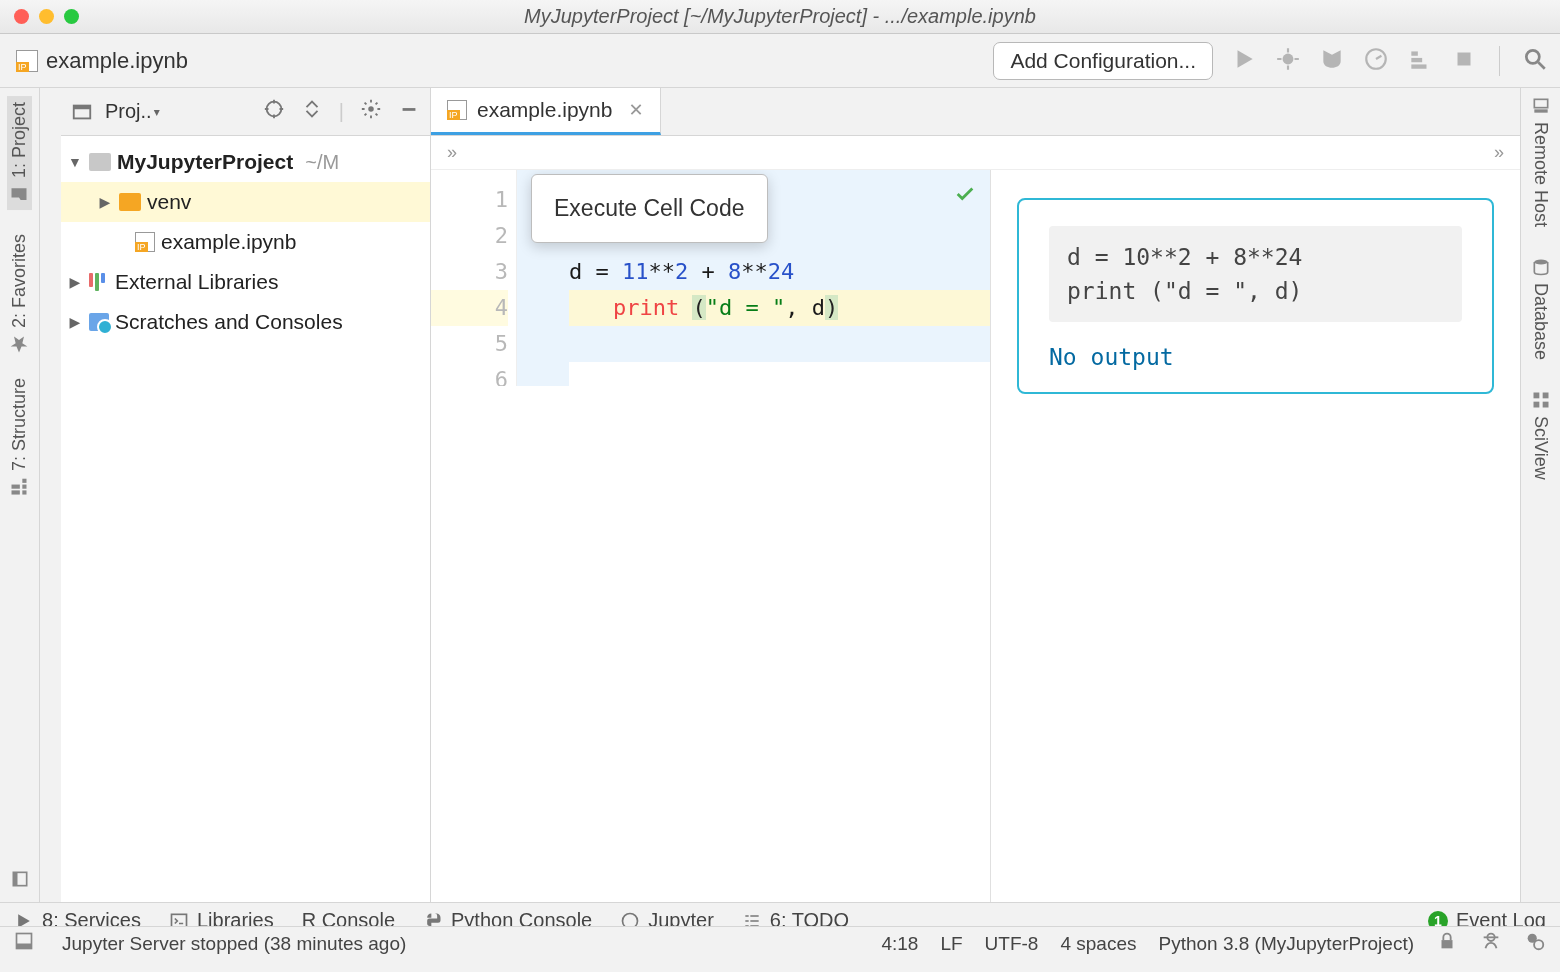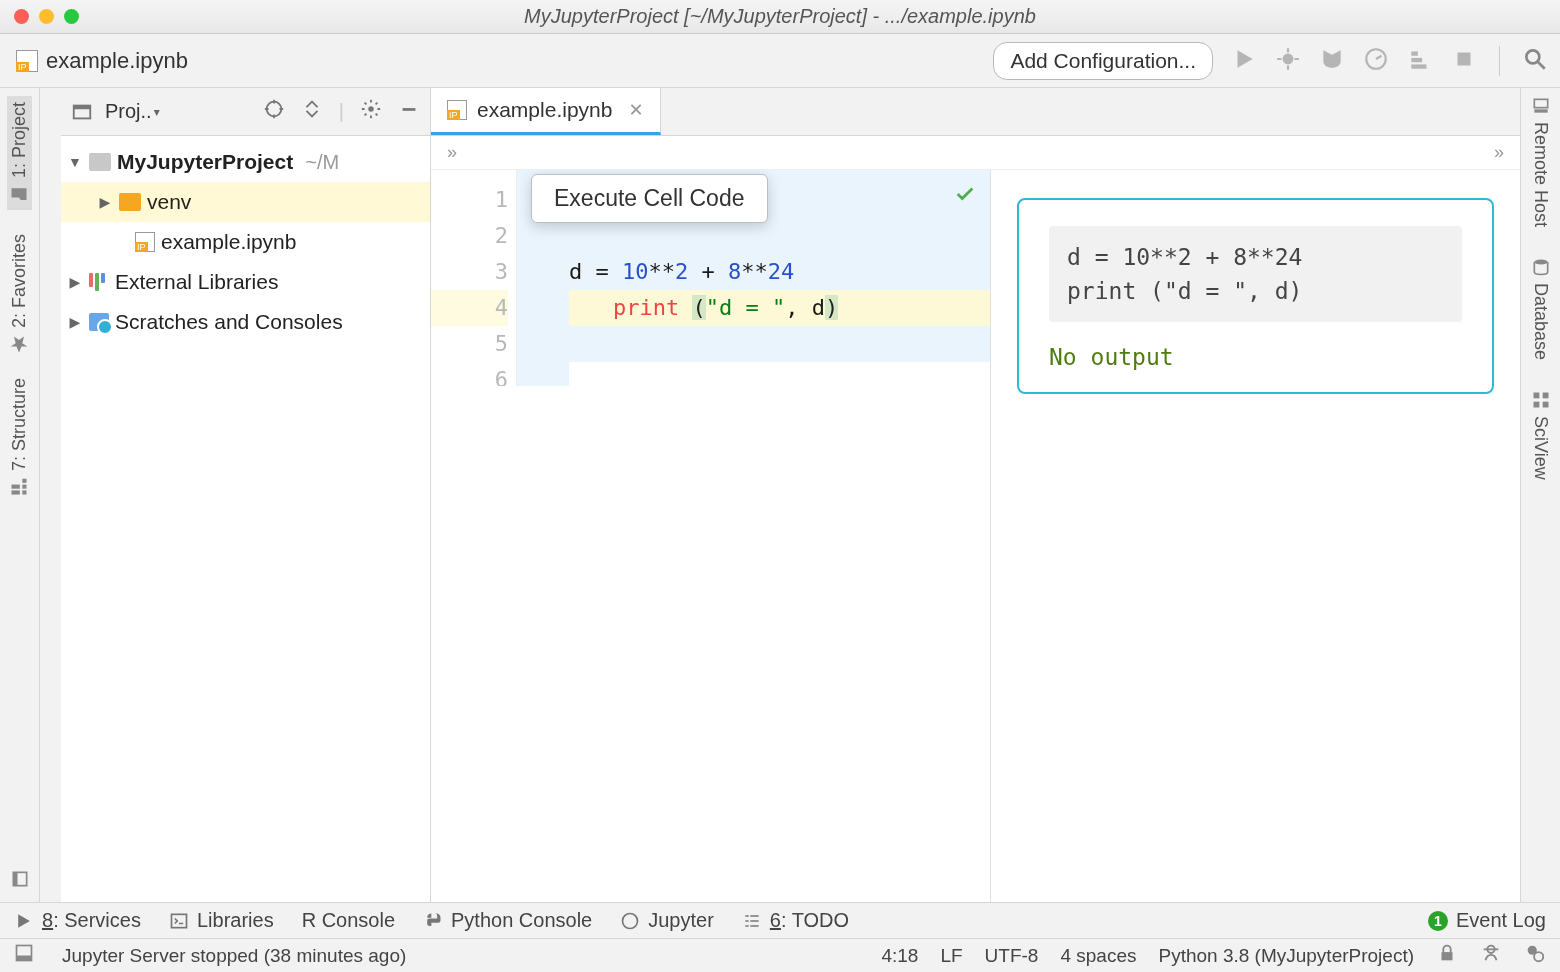--- a/index.html
+++ b/index.html
@@ -44,21 +44,21 @@
     background:#fff; border:1px solid #999;
     display:inline-block;
   }
   .ipynb-icon::after{
     content:"IP"; position:absolute; bottom:-1px; left:-1px;
     background:#f5a623; color:#fff; font-size:9px; padding:0 2px;
     line-height:10px;
   }
   .spacer{flex:1;}
   .add-config-btn{
-    background:#fff;border:1px solid #b8b8b8;border-radius:14px;
+    background:#fff;border:1px solid #b8b8b8;border-radius:7px;
     padding:6px 16px;font-size:21px;color:#333;
   }
   .run-icons{display:flex;gap:18px;margin-left:18px;align-items:center;}
   .run-icons svg{width:26px;height:26px;fill:#b5b5b5;}
   .run-icons .sep{width:1px;height:30px;background:#ccc;margin:0 4px;}
 
   
   .workspace {
     position:absolute; top:88px; bottom:70px; left:0; right:0;
     display:flex;
@@ -156,44 +156,44 @@
   .str{color:#067d17;}
   .par-hl{background:#d5e8c5;}
   .checkmark{position:absolute;right:14px;top:10px;width:22px;height:22px;}
   .checkmark svg{width:22px;height:22px;fill:#4caf50;}
 
   
   .tooltip-pop{
     position:absolute; left:100px; top:4px;
     background:#fff;border:1px solid #bdbdbd;border-radius:6px;
     box-shadow:0 4px 14px rgba(0,0,0,.18);
-    padding:10px 22px;font-size:23px;color:#333;z-index:5;
+    padding:20px 22px;font-size:23px;color:#333;z-index:5;
   }
 
   
   .preview-pane{flex:1;padding:28px 26px 0;}
   .cell-box{
     border:2px solid #2fb8d6;border-radius:8px;padding:26px 30px 22px;
   }
   .cell-code{
     background:#f1f1f1;border-radius:4px;padding:14px 18px;
     font-family:Menlo,Consolas,monospace;font-size:23px;color:#444;line-height:34px;
     white-space:pre;
   }
-  .no-output{margin-top:22px;font-family:Menlo,Consolas,monospace;font-size:23px;color:#4d7c0f;}
+  .no-output{margin-top:22px;font-family:Menlo,Consolas,monospace;font-size:23px;color:#0369a1;}
 
   
   .tool-strip{
     position:absolute;left:0;right:0;
     height:36px;background:#f2f2f2;border-top:1px solid #d6d6d6;
     display:flex;align-items:center;padding:0 14px;gap:28px;
     font-size:20px;color:#444;
   }
   .tool-strip.row1{bottom:34px;margin-top:19px;}
-  .tool-strip.row2{bottom:0;height:34px;font-size:19px;border-top:1px solid #d6d6d6;}
+  .tool-strip.row2{bottom:12px;height:34px;font-size:19px;border-top:1px solid #d6d6d6;}
   .strip-item{display:flex;align-items:center;gap:8px;}
   .strip-item svg{width:20px;height:20px;fill:#777;}
   .tool-strip .right{margin-left:auto;display:flex;align-items:center;gap:22px;}
   .underline-key{text-decoration:underline;}
   .evt-badge{width:20px;height:20px;border-radius:50%;background:#29a329;color:#fff;
     display:inline-flex;align-items:center;justify-content:center;font-size:14px;font-weight:bold;}
   .status-icons svg{width:22px;height:22px;fill:#888;}
 </style>
 </head>
 <body>
@@ -362,21 +362,21 @@
           <div class="gutter-line hl">4</div>
           <div class="gutter-line">5</div>
           <div class="gutter-line add" style="background:#fff">6</div>
         </div>
         <div class="code-body">
           <div class="checkmark"><svg viewBox="0 0 24 24">
                 <path d="M4 12l5 5L20 6" stroke="#4caf50" stroke-width="3" fill="none"></path>
               </svg></div>
           <div class="line"></div>
           <div class="line"></div>
-          <div class="line"><span class="kw">d = </span><span class="num">10</span><span class="kw">**</span><span class="num">2</span><span class="kw"> + </span><span class="num">8</span><span class="kw">**</span><span class="num">24</span></div>
+          <div class="line"><span class="kw">d = </span><span class="num">11</span><span class="kw">**</span><span class="num">2</span><span class="kw"> + </span><span class="num">8</span><span class="kw">**</span><span class="num">24</span></div>
           <div class="line hl"><span class="fn">print </span><span class="par-hl">(</span><span class="str">"d = "</span><span class="kw">, d</span><span class="par-hl">)</span></div>
           <div class="line"></div>
           <div class="line blankrow"></div>
           <div style="position:absolute;top:216px;left:-52px;right:0;bottom:0;background:#fff;"></div>
         </div>
         <div class="tooltip-pop">Execute Cell Code</div>
       </div>
 
       <div class="preview-pane">
         <div class="cell-box">

